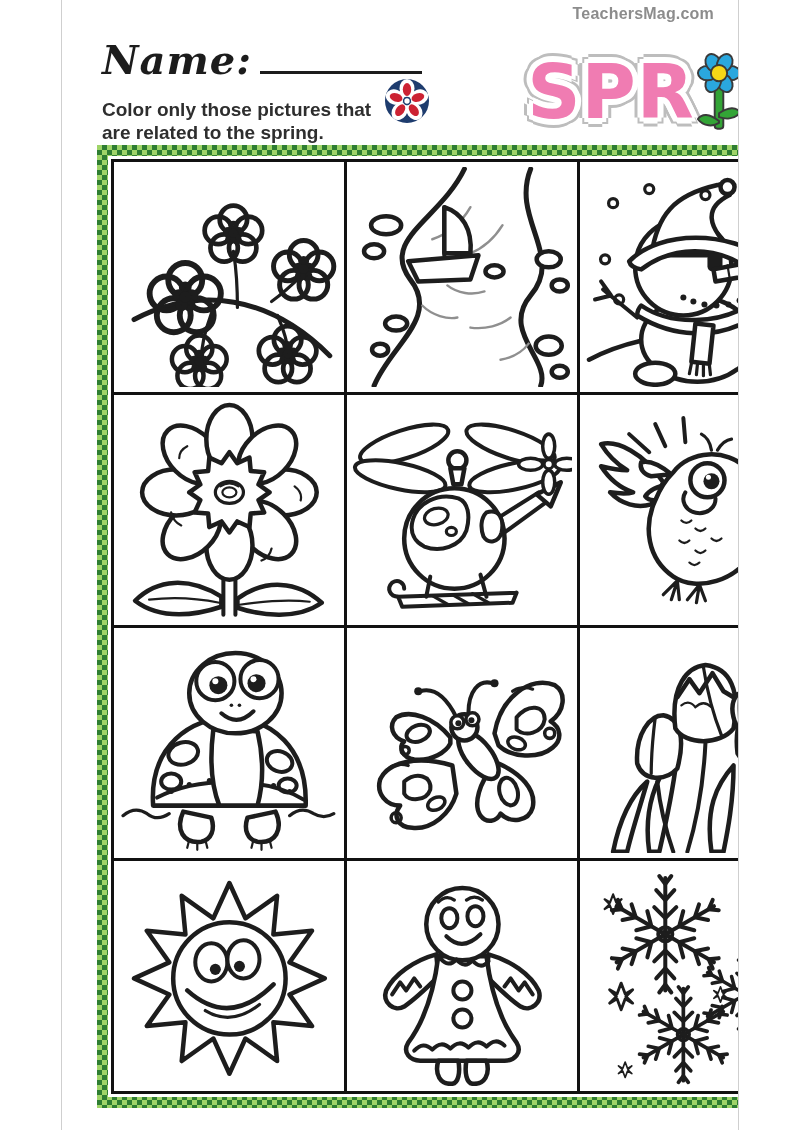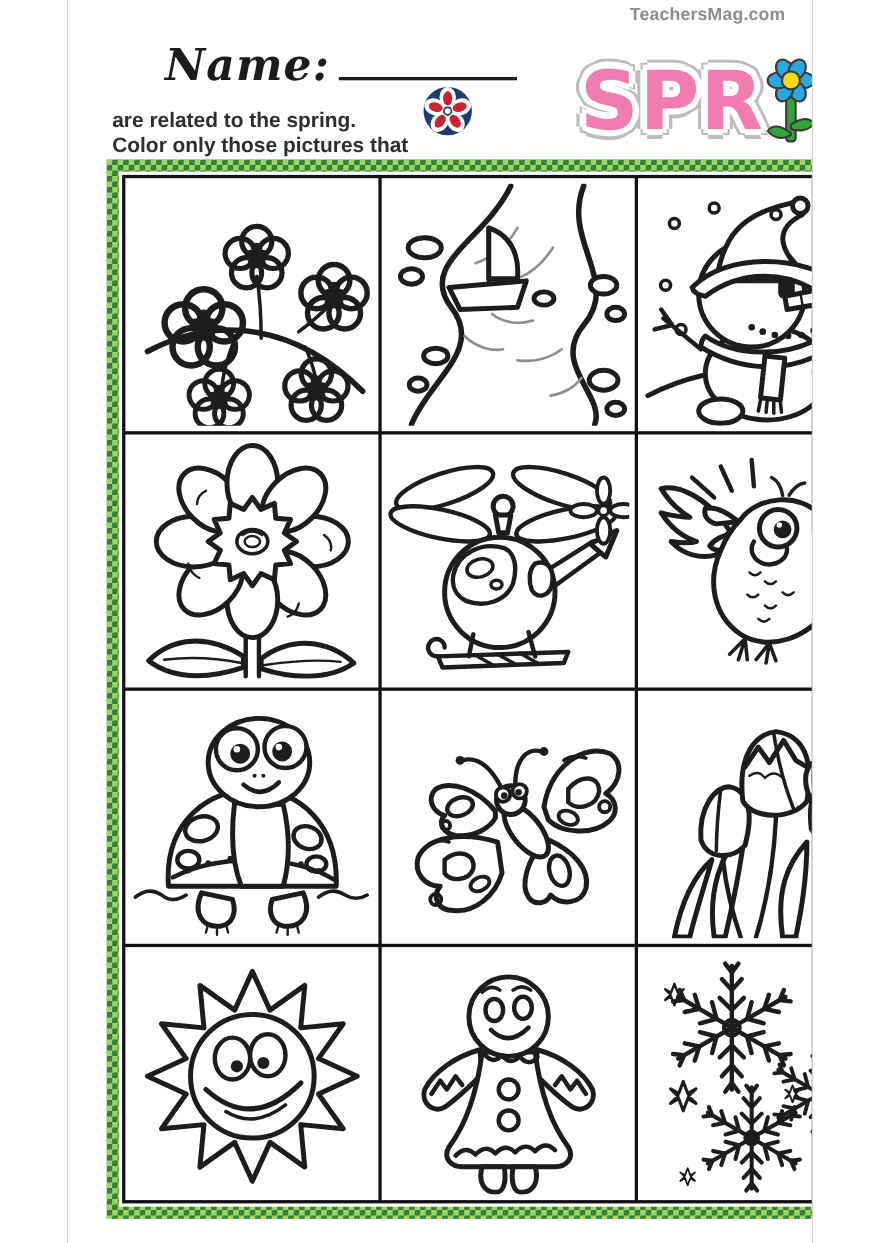--- a/index.html
+++ b/index.html
@@ -9,21 +9,21 @@
     outline:1px solid #cfcfcf;margin:0 auto;
   }
   
   .site{
     position:absolute;top:5px;right:24px;font-size:16px;font-weight:bold;
     color:#8c8c8c;letter-spacing:.2px;
   }
   .name-row{position:absolute;left:40px;top:36px;white-space:nowrap;}
   .name-label{
     font-family:"DejaVu Serif", serif;font-style:italic;font-weight:bold;
-    font-size:40px;color:#1c1c1c;letter-spacing:1px;margin-left:48px;
+    font-size:40px;color:#1c1c1c;letter-spacing:1px;
   }
   .name-line{
     display:inline-block;width:162px;border-bottom:3px solid #1c1c1c;
     height:34px;margin-left:8px;vertical-align:baseline;
   }
   .instructions{
     position:absolute;left:40px;top:98px;width:290px;
     font-size:19px;font-weight:600;color:#2e2e2e;line-height:1.22;
   }
   
@@ -107,22 +107,22 @@
     </defs>
   </svg>
 
   <div class="site">TeachersMag.com</div>
 
   <div class="name-row">
     <span class="name-label">Name:</span><span class="name-line"></span>
   </div>
 
   <div class="instructions">
+    <div>Color only those pictures that</div>
     <div>are related to the spring.</div>
-    <div>Color only those pictures that</div>
   </div>
 
   <svg class="badge" viewBox="0 0 46 46">
     <circle cx="23" cy="23" r="22" fill="#1e3c6e"></circle>
     <g>
       <ellipse cx="23" cy="10.5" rx="7.5" ry="9.5" fill="#fff"></ellipse>
       <ellipse cx="34.9" cy="19.1" rx="7.5" ry="9.5" fill="#fff" transform="rotate(72 34.9 19.1)"></ellipse>
       <ellipse cx="30.3" cy="33.1" rx="7.5" ry="9.5" fill="#fff" transform="rotate(144 30.3 33.1)"></ellipse>
       <ellipse cx="15.7" cy="33.1" rx="7.5" ry="9.5" fill="#fff" transform="rotate(216 15.7 33.1)"></ellipse>
       <ellipse cx="11.1" cy="19.1" rx="7.5" ry="9.5" fill="#fff" transform="rotate(288 11.1 19.1)"></ellipse>

